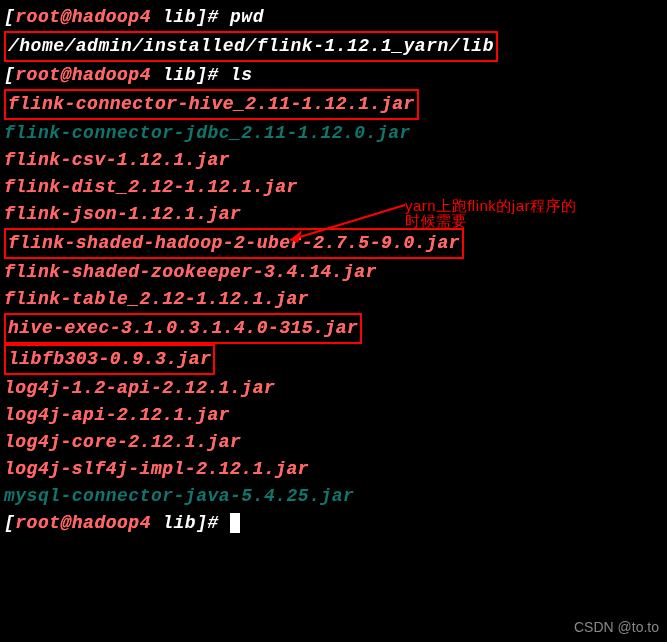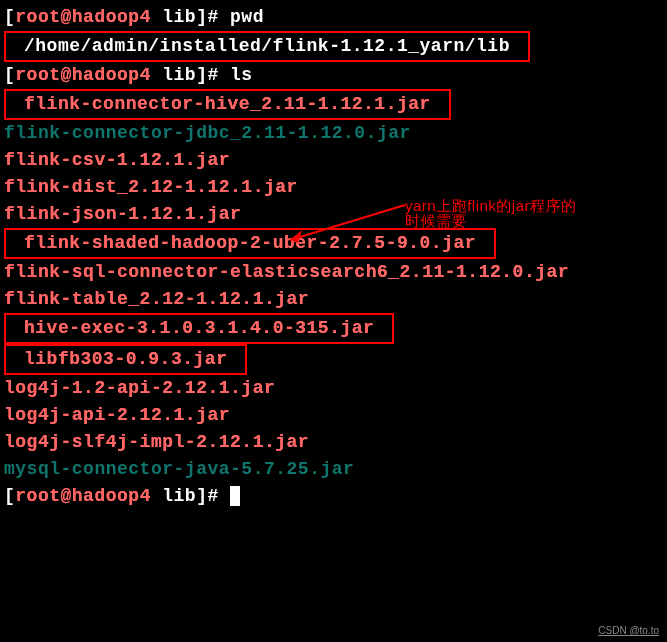--- a/index.html
+++ b/index.html
@@ -15,32 +15,33 @@
       line-height: 1.5;
       padding: 4px;
       width: 667px;
       height: 642px;
       position: relative;
       letter-spacing: 0.5px;
     }
     .line {
       white-space: nowrap;
       position: relative;
+      font-style: italic;
     }
     .white { color: #ffffff; }
     .brightred { 
       color: #ff6666;
       background: linear-gradient(to right, #ff4444, #ff6666);
       -webkit-background-clip: text;
     }
     .green { color: #0f766e; }
     .boxed {
       border: 2px solid #ff0000;
       display: inline-block;
-      padding: 0 18px;
+      padding: 0 2px;
     }
     .annotation {
       position: absolute;
       color: #ff0000;
       font-size: 15px;
       font-weight: normal;
       font-family: Liberation Sans, sans-serif;
     }
     .arrow {
       position: absolute;
@@ -51,25 +52,24 @@
       width: 10px;
       height: 20px;
       background: #ffffff;
       vertical-align: middle;
     }
     .watermark {
       position: absolute;
       bottom: 4px;
       right: 8px;
       color: #888;
-      font-size: 10px;
+      font-size: 14px;
       font-family: sans-serif;
       font-weight: normal;
       letter-spacing: 0;
-      text-decoration: underline;
     }
   </style>
 </head>
 <body>
 
 <div class="line">
   <span class="white">[</span><span class="brightred">root@hadoop4</span><span class="white"> lib</span><span class="white">]# </span><span class="white">pwd</span>
 </div>
 
 <div class="line">
@@ -80,28 +80,29 @@
   <span class="white">[</span><span class="brightred">root@hadoop4</span><span class="white"> lib</span><span class="white">]# </span><span class="white">ls</span>
 </div>
 
 <div id="file-list">
     <div class="line"><span class="brightred boxed">flink-connector-hive_2.11-1.12.1.jar</span></div>
     <div class="line"><span class="green">flink-connector-jdbc_2.11-1.12.0.jar</span></div>
     <div class="line"><span class="brightred">flink-csv-1.12.1.jar</span></div>
     <div class="line"><span class="brightred">flink-dist_2.12-1.12.1.jar</span></div>
     <div class="line"><span class="brightred">flink-json-1.12.1.jar</span></div>
     <div class="line"><span class="brightred boxed">flink-shaded-hadoop-2-uber-2.7.5-9.0.jar</span></div>
-    <div class="line"><span class="brightred">flink-sql-connector-elasticsearch6_2.11-1.12.0.jar</span></div>
+    <div class="line"><span class="brightred">flink-shaded-zookeeper-3.4.14.jar</span></div>
     <div class="line"><span class="brightred">flink-table_2.12-1.12.1.jar</span></div>
     <div class="line"><span class="brightred boxed">hive-exec-3.1.0.3.1.4.0-315.jar</span></div>
     <div class="line"><span class="brightred boxed">libfb303-0.9.3.jar</span></div>
     <div class="line"><span class="brightred">log4j-1.2-api-2.12.1.jar</span></div>
     <div class="line"><span class="brightred">log4j-api-2.12.1.jar</span></div>
+    <div class="line"><span class="brightred">log4j-core-2.12.1.jar</span></div>
     <div class="line"><span class="brightred">log4j-slf4j-impl-2.12.1.jar</span></div>
-    <div class="line"><span class="green">mysql-connector-java-5.7.25.jar</span></div>
+    <div class="line"><span class="green">mysql-connector-java-5.4.25.jar</span></div>
   </div>
 
 <div class="line">
   <span class="white">[</span><span class="brightred">root@hadoop4</span><span class="white"> lib</span><span class="white">]# </span><span class="cursor"></span>
 </div>
 
 <div class="annotation" style="top:195px; left:405px;">yarn上跑flink的jar程序的</div>
 <div class="annotation" style="top:210px; left:405px;text-align:center;">时候需要</div>
 
 <svg class="arrow" style="top:195px; left:280px; width:130px; height:50px;">

